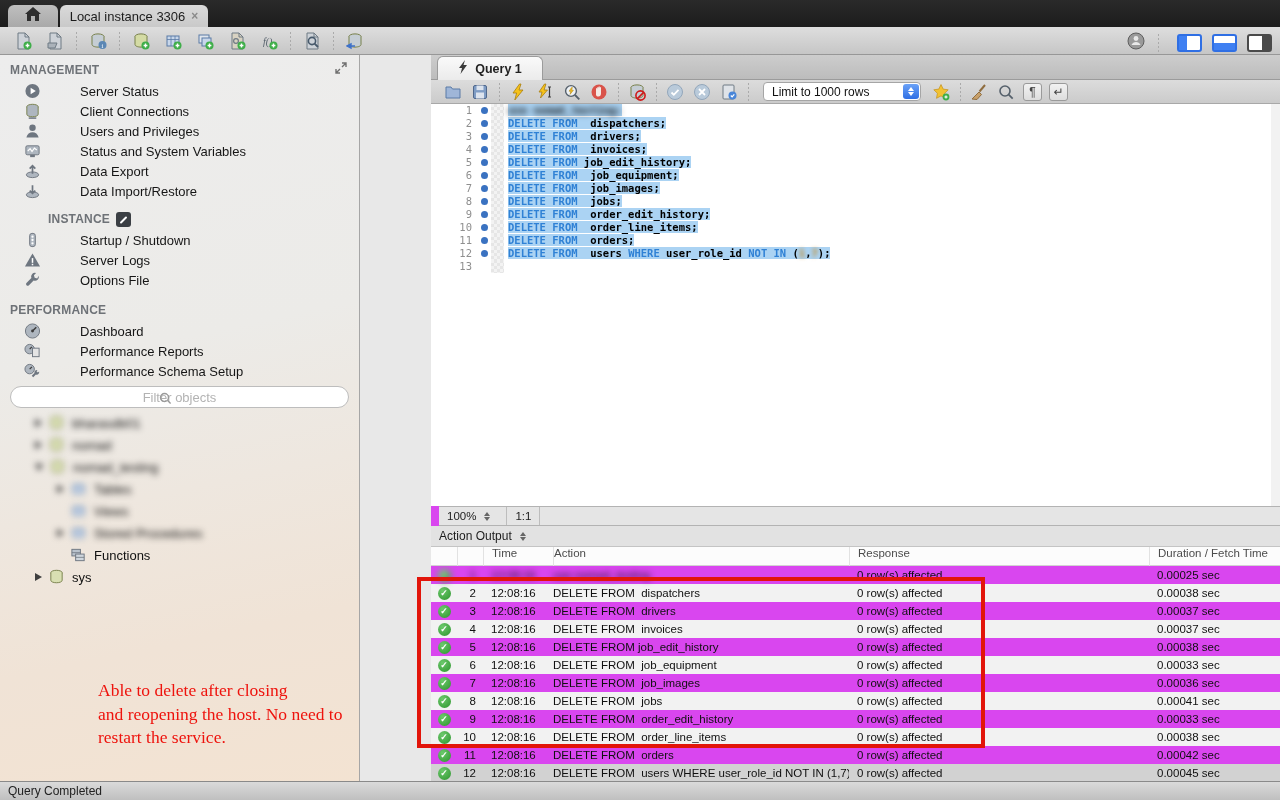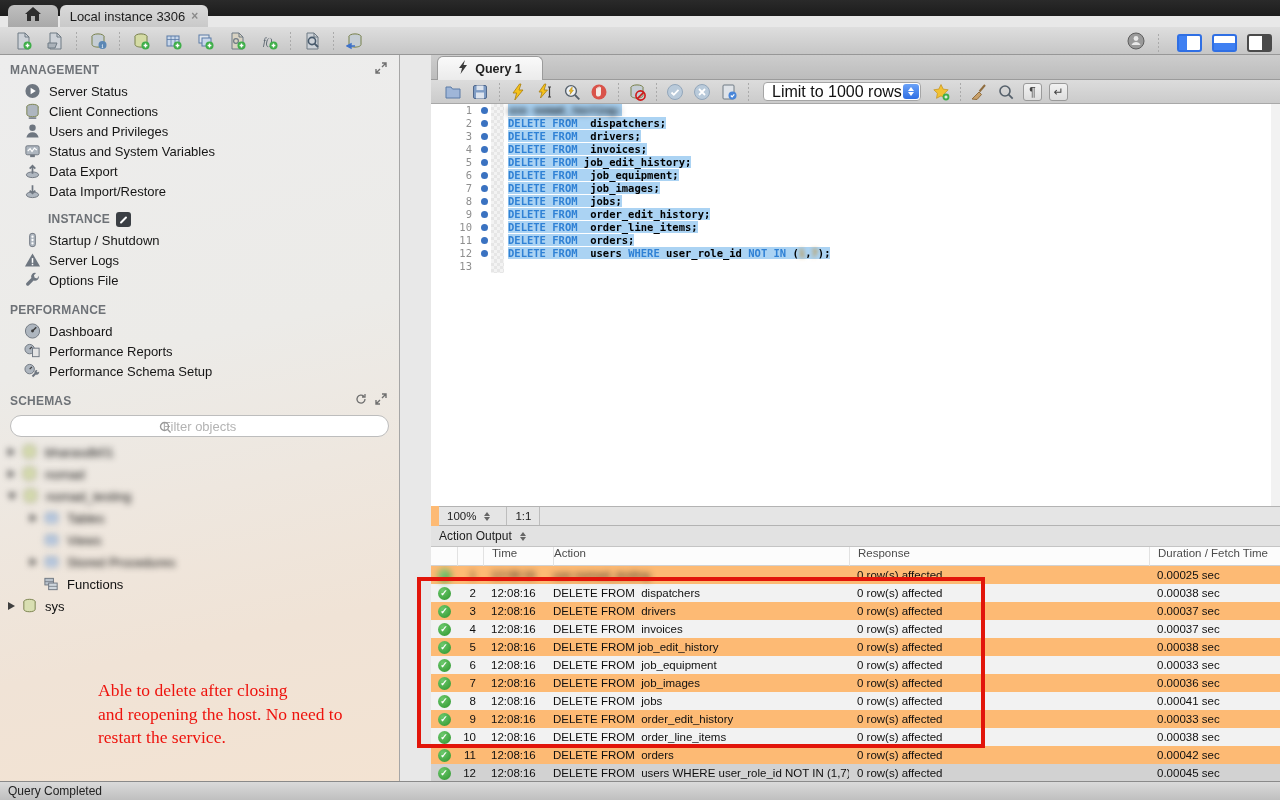--- a/index.html
+++ b/index.html
@@ -1,21 +1,21 @@
 <!DOCTYPE html>
 <html><head>
 <meta charset="utf-8">
 <style>
   * { margin:0; padding:0; box-sizing:border-box; }
   html,body { width:1280px; height:800px; overflow:hidden; background:#e8e8e8;
               font-family:"Liberation Sans",sans-serif; }
   .app { position:relative; width:1280px; height:800px; overflow:hidden; }
 
   
-  .titlebar { position:absolute; left:0; top:0; width:1280px; height:16px;
+  .titlebar { position:absolute; left:0; top:0; width:1280px; height:27px;
               background:linear-gradient(#2a2a2a,#1c1c1c); }
   .home-tab { position:absolute; left:8px; top:5px; width:50px; height:22px;
               background:linear-gradient(#bfbfbf,#a9a9a9); border-radius:6px 6px 0 0;
               display:flex; align-items:center; justify-content:center; }
   .conn-tab { position:absolute; left:60px; top:5px; width:148px; height:22px;
               background:linear-gradient(#dadada,#c9c9c9); border-radius:6px 6px 0 0;
               display:flex; align-items:center; justify-content:center; gap:6px;
               font-size:13px; color:#1c1c1c; }
   .conn-tab .close { color:#8a8a8a; font-size:12px; font-weight:bold; }
 
@@ -28,71 +28,71 @@
   .vsep { width:1px; height:18px; margin:0 8px 0 2px;
           background:repeating-linear-gradient(#aaa 0 2px, transparent 2px 4px); }
   .mt-right { position:absolute; right:8px; top:4px; display:flex; align-items:center; gap:10px; }
   .panel-ico { width:25px; height:18px; border:2px solid #2f6fe4; border-radius:3px; background:#fff; position:relative; }
   .panel-ico .fillL { position:absolute; left:0; top:0; bottom:0; width:8px; background:#3f80f2; }
   .panel-ico .fillB { position:absolute; left:0; right:0; bottom:0; height:7px; background:#3f80f2; }
   .panel-ico.inactive { border-color:#4a4a4a; }
   .panel-ico .fillR { position:absolute; right:0; top:0; bottom:0; width:8px; background:#4a4a4a; }
 
   
-  .sidebar { position:absolute; left:0; top:55px; width:400px; height:726px;
+  .sidebar { position:absolute; left:0; top:55px; width:360px; height:726px;
              background:linear-gradient(168deg,#ededed 0%,#ecebe8 40%,#f0e3d6 78%,#f3e3d2 100%);
              border-right:1px solid #a6a6a6; }
   .sec-head { position:relative; height:18px; margin:6px 0 2px 0; padding-left:10px;
               font-size:12px; font-weight:bold; color:#6e7277; letter-spacing:.2px;
               display:flex; align-items:center; gap:6px; }
   .sec-head .right-icos { position:absolute; right:12px; top:1px; display:flex; gap:8px; }
-  .side-item { height:20px; display:flex; align-items:center; padding-left:24px; cursor:default; }
+  .side-item { height:20px; display:flex; align-items:center; padding-left:24px; cursor:default;gap:31px; }
   .side-item .si-ico { width:17px; height:17px; margin-right:8px; display:flex; align-items:center; justify-content:center; }
   .side-item .si-label { font-size:13px; color:#161616; white-space:nowrap; }
   .wrench-badge { width:15px; height:15px; background:#3b3f44; border-radius:3px; position:relative; }
   .wrench-badge:after { content:""; position:absolute; left:3px; top:7px; width:9px; height:2px;
                         background:#fff; transform:rotate(-45deg); border-radius:1px; }
 
   .filter-box { position:relative; margin:5px 10px 4px 10px; height:22px; background:#fff;
                 border:1px solid #bdbdbd; border-radius:12px; }
   .filter-box input { width:100%; height:100%; border:none; outline:none; background:transparent;
                       text-align:center; font-size:13px; color:#333; }
   .filter-box input::placeholder { color:#b3b3b3; }
   .filter-box .mag { position:absolute; left:148px; top:4px; }
 
-  .tree { margin-top:4px; }
+  .tree { margin-top:4px;padding-left:27px; }
   .tree-row { height:22px; display:flex; align-items:center; font-size:13px; color:#111; }
   .tree-row .tr-inner { display:flex; align-items:center; }
   .arrow-r { width:0; height:0; border-left:7px solid #3f3f3f; border-top:4.5px solid transparent;
              border-bottom:4.5px solid transparent; margin-right:6px; }
   .arrow-d { width:0; height:0; border-top:7px solid #3f3f3f; border-left:4.5px solid transparent;
              border-right:4.5px solid transparent; margin-right:6px; }
   .arrow-n { width:13px; margin-right:0; }
   .tree-ico { width:17px; height:16px; margin-right:7px; display:flex; align-items:center; justify-content:center; }
   .blurw { filter:blur(3.2px); }
 
   .annotation { position:absolute; left:98px; top:679px; font-family:"Liberation Serif",serif;
                 font-size:17.5px; line-height:23.5px; color:#ee130d; z-index:40; }
 
   
-  .main { position:absolute; left:431px; top:55px; width:849px; height:726px; background:#fdba74; }
+  .main { position:absolute; left:431px; top:55px; width:849px; height:726px; background:#d946ef; }
   .qtab-strip { position:absolute; left:0; top:0; width:849px; height:25px;
                 background:linear-gradient(#cdcdcd,#bcbcbc); border-bottom:1px solid #9b9b9b; }
   .qtab { position:absolute; left:6px; top:1px; width:106px; height:24px;
           background:linear-gradient(#fafafa,#ebebeb); border:1px solid #9b9b9b; border-bottom:none;
           border-radius:6px 6px 0 0; display:flex; align-items:center; justify-content:center; gap:6px;
           font-size:12.5px; font-weight:bold; color:#222; }
 
   .ed-toolbar { position:absolute; left:0; top:25px; width:849px; height:24px;
                 background:linear-gradient(#dcdcdc,#cbcbcb); border-bottom:1px solid #a8a8a8;
                 display:flex; align-items:center; padding-left:12px; }
   .ed-toolbar .ico { width:20px; height:19px; display:flex; align-items:center; justify-content:center; margin-right:7px; }
   .limit-dd { width:158px; height:19px; background:#fff; border:1px solid #a5a5a5; border-radius:4px;
               display:flex; align-items:center; position:relative; margin:0 10px 0 6px; }
-  .limit-dd .dd-label { flex:1; font-size:16px; color:#111; padding-left:8px; }
+  .limit-dd .dd-label { flex:1; font-size:12px; color:#111; padding-left:8px; }
   .limit-dd .dd-step { position:absolute; right:1px; top:1px; bottom:1px; width:16px; border-radius:3px;
                        background:linear-gradient(#6ba2f7,#2f6fe4); display:flex; flex-direction:column;
                        align-items:center; justify-content:center; gap:1px; }
   .tri-u { width:0; height:0; border-bottom:4px solid #fff; border-left:3.5px solid transparent; border-right:3.5px solid transparent; }
   .tri-d { width:0; height:0; border-top:4px solid #fff; border-left:3.5px solid transparent; border-right:3.5px solid transparent; }
   .boxed { width:19px; height:18px; border:1px solid #9a9a9a; border-radius:3px;
            background:linear-gradient(#f2f2f2,#dddddd); display:flex; align-items:center; justify-content:center;
            font-size:12px; color:#444; }
 
   
@@ -408,35 +408,20 @@
             <svg width="18" height="18" viewBox="0 0 18 18">
               <circle cx="6" cy="7" r="5" fill="#aeb6bf" stroke="#6e7680"></circle>
               <path d="M6 7l2.4-2.4" stroke="#3c3c3c" stroke-width="1.4"></path>
               <path d="M16 9.5a2.6 2.6 0 0 1-3.4 3.2l-2.8 2.9-1.6-1.6 2.9-2.8A2.6 2.6 0 0 1 14.3 8l-1 1.3 1.3 1.3z" fill="#6e7680"></path>
             </svg>
           </span>
           <span class="si-label">Performance Schema Setup</span>
         </div>
       </div>
 
-    <div class="sec-head" style="margin-top:11px;">
-      <span>SCHEMAS</span>
-      <span class="right-icos">
-        <span>
-          <svg width="12" height="12" viewBox="0 0 12 12">
-              <path d="M10 6a4 4 0 1 1-1.2-2.8M10 1v3H7" stroke="#707070" stroke-width="1.3" fill="none"></path>
-            </svg>
-        </span>
-        <span>
-          <svg width="12" height="12" viewBox="0 0 12 12">
-              <path d="M7 1h4v4M11 1L7 5M5 11H1V7M1 11l4-4" stroke="#707070" stroke-width="1.4" fill="none"></path>
-            </svg>
-        </span>
-      </span>
-    </div>
     <div class="filter-box">
       <span class="mag">
         <svg width="13" height="13" viewBox="0 0 13 13">
             <circle cx="5.5" cy="5.5" r="4" fill="none" stroke="#9a9a9a" stroke-width="1.4"></circle>
             <path d="M8.6 8.6l3 3" stroke="#9a9a9a" stroke-width="1.4"></path>
           </svg>
       </span>
       <input placeholder="Filter objects" style="">
     </div>
     <div class="tree" id="schema-tree">

